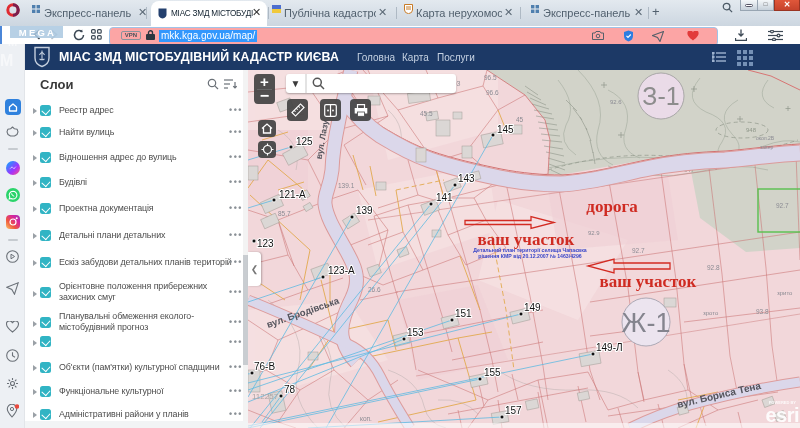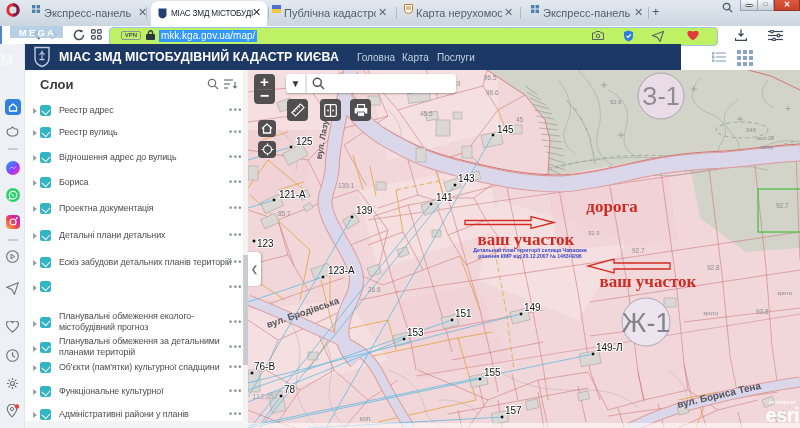--- a/index.html
+++ b/index.html
@@ -6,27 +6,27 @@
 
 #tabsbar{position:absolute;left:0;top:0;width:800px;height:26px;background:linear-gradient(#e3e9ef,#ccd6e0)}
 .tab{position:absolute;top:0;height:26px;display:flex;align-items:center;white-space:nowrap;font-size:11px;color:#51606e;white-space:nowrap;overflow:hidden}
 .tab .ttl{overflow:hidden;text-overflow:clip}
 .ttl{display:inline-block;overflow:hidden}
 .tabx{position:absolute;font-size:11px;color:#5a6875}
 .tabsep{position:absolute;top:7px;width:1px;height:12px;background:#aeb9c4}
 #activetab{position:absolute;left:151px;top:1px;width:116px;height:25px;background:#fff;border-radius:8px 8px 0 0;display:flex;align-items:center;font-size:8.8px;color:#10202e;white-space:nowrap}
 
 #addrbar{position:absolute;left:0;top:26px;width:800px;height:18px;background:#fff}
-#addrfield{position:absolute;left:109px;top:1px;width:609px;height:19px;border:1px solid #9fc3e8;border-radius:4px;background:#bef264}
+#addrfield{position:absolute;left:109px;top:1px;width:609px;height:19px;border:1px solid #9fc3e8;border-radius:4px;background:#fca5a5}
 
 #sidebar{position:absolute;left:0;top:44px;width:25px;height:384px;background:#edf0f4;border-right:1px solid #e2e5e9}
 #blueedge{position:absolute;left:0;top:26px;width:2px;height:402px;background:#4a86d8}
 .sbi{position:absolute;left:0;width:25px;display:flex;justify-content:center}
 
-#siteheader{position:absolute;left:25px;top:44px;width:656px;height:26px;background:#1c3966;color:#fff}
+#siteheader{position:absolute;left:25px;top:44px;width:775px;height:26px;background:#1c3966;color:#fff}
 #sitetitle{position:absolute;left:34px;top:6px;font-size:12.4px;font-weight:bold;letter-spacing:.1px;white-space:nowrap}
 .menu{position:absolute;top:8px;font-size:10px;color:#c6d2e2}
 
 #panel{position:absolute;left:25px;top:70px;width:223px;height:358px;background:#fff}
 #paneltitle{position:absolute;left:15px;top:7px;font-size:13px;font-weight:bold;color:#3a3a3a}
 .lrow{position:absolute;left:8px;width:214px;display:flex;align-items:flex-start}
 .arr{width:0;height:0;border-left:4px solid #9aa0a6;border-top:3.5px solid transparent;border-bottom:3.5px solid transparent;margin:3px 3px 0 0}
 .cb{flex:0 0 11px;width:11px;height:11px;background:#31b4c4;border-radius:2.5px;margin-right:8px;position:relative}
 .cb:after{content:"";position:absolute;left:2.5px;top:1.5px;width:4.5px;height:6px;border:solid #fff;border-width:0 1.6px 1.6px 0;transform:rotate(42deg)}
 .ltxt{font-size:8.9px;color:#4d4d4d;line-height:11px;white-space:nowrap;letter-spacing:-0.1px}
@@ -310,33 +310,33 @@
       </svg>
     <div class="lrow" style="top:35px">
         <span class="arr"></span>
         <span class="cb"></span>
         <span class="ltxt">Реестр адрес</span>
         <span class="dots">•••</span>
       </div>
     <div class="lrow" style="top:57px">
         <span class="arr"></span>
         <span class="cb"></span>
-        <span class="ltxt">Реестр вулиць</span>
+        <span class="ltxt">Найти вулиць</span>
         <span class="dots">•••</span>
       </div>
     <div class="lrow" style="top:82px">
         <span class="arr"></span>
         <span class="cb"></span>
         <span class="ltxt">Відношення адрес до вулиць</span>
         <span class="dots">•••</span>
       </div>
     <div class="lrow" style="top:107px">
         <span class="arr"></span>
         <span class="cb"></span>
-        <span class="ltxt">Бориса</span>
+        <span class="ltxt">Будівлі</span>
         <span class="dots">•••</span>
       </div>
     <div class="lrow" style="top:133px">
         <span class="arr"></span>
         <span class="cb"></span>
         <span class="ltxt">Проектна документація</span>
         <span class="dots">•••</span>
       </div>
     <div class="lrow" style="top:160px">
         <span class="arr"></span>
@@ -346,32 +346,32 @@
       </div>
     <div class="lrow" style="top:187px">
         <span class="arr"></span>
         <span class="cb"></span>
         <span class="ltxt">Ескіз забудови детальних планів територій</span>
         <span class="dots">•••</span>
       </div>
     <div class="lrow" style="top:211px;align-items:center">
         <span class="arr"></span>
         <span class="cb"></span>
+        <span class="ltxt">Орієнтовне положення прибережних<br>захисних смуг</span>
         <span class="dots">•••</span>
       </div>
     <div class="lrow" style="top:241px;align-items:center">
         <span class="arr"></span>
         <span class="cb"></span>
         <span class="ltxt">Планувальні обмеження еколого-<br>містобудівний прогноз</span>
         <span class="dots">•••</span>
       </div>
     <div class="lrow" style="top:266px;align-items:center">
         <span class="arr"></span>
         <span class="cb"></span>
-        <span class="ltxt">Планувальні обмеження за детальними<br>планами територій</span>
         <span class="dots">•••</span>
       </div>
     <div class="lrow" style="top:292px">
         <span class="arr"></span>
         <span class="cb"></span>
         <span class="ltxt">Об'єкти (пам'ятки) культурної спадщини</span>
         <span class="dots">•••</span>
       </div>
     <div class="lrow" style="top:316px">
         <span class="arr"></span>

